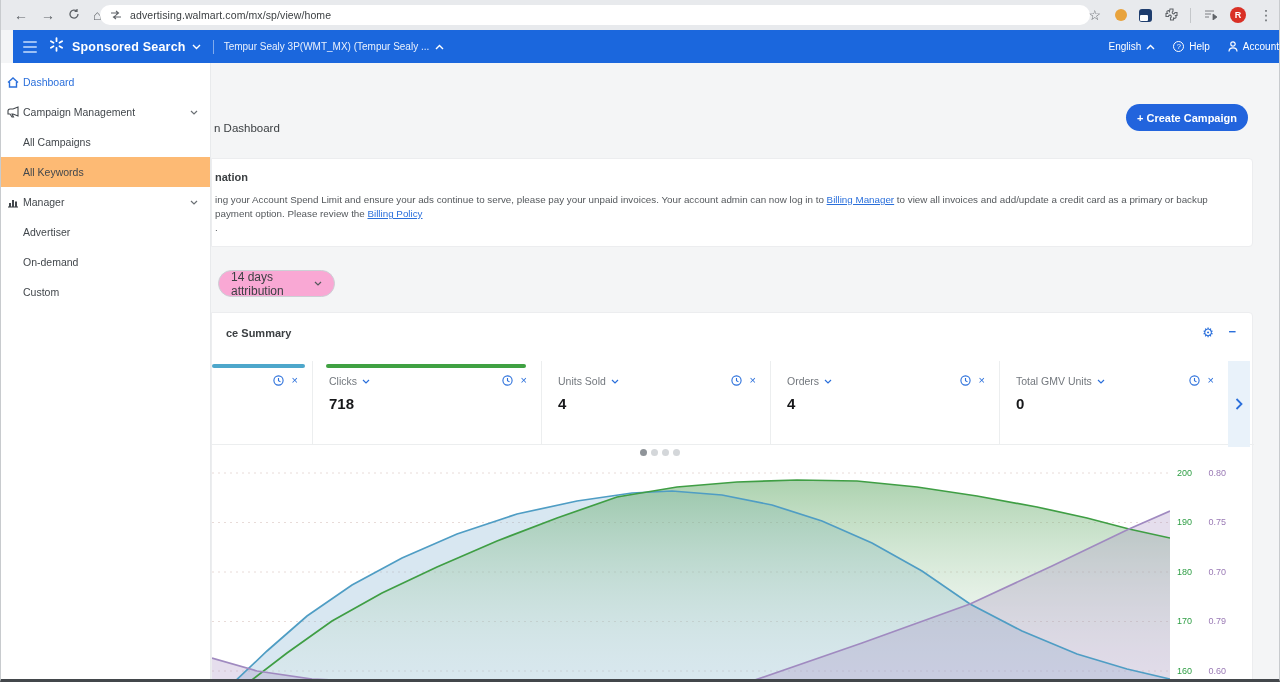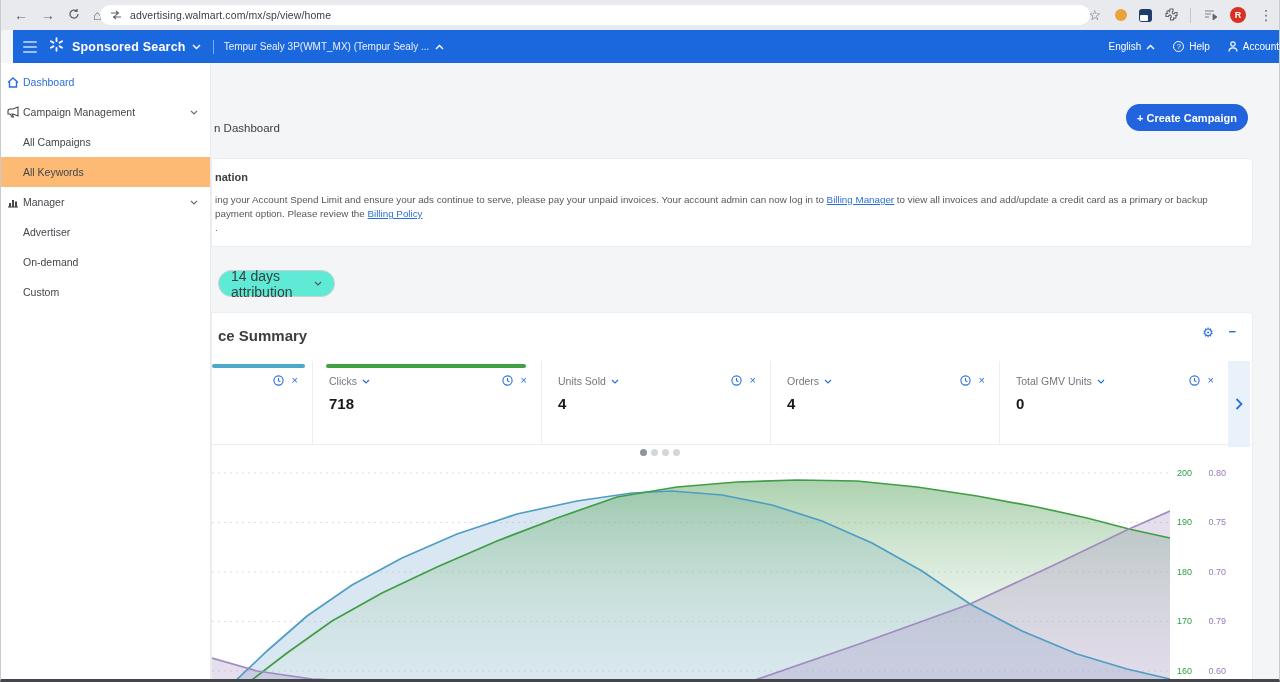--- a/index.html
+++ b/index.html
@@ -45,27 +45,27 @@
 
   
   #main { position:absolute; left:210px; top:63px; width:1070px; height:619px; }
   #page-title-frag { position:absolute; left:3px; top:59px; font-size:11.5px; color:#3c4043; }
   #create-campaign { position:absolute; left:915px; top:41px; width:122px; height:27px; background:#2264dd; color:#fff;
                      border:none; border-radius:14px; font-size:11px; font-weight:bold; font-family:inherit; cursor:pointer; }
   #notice-card { position:absolute; left:0; top:95px; width:1042px; height:89px; background:#fff; border:1px solid #ecedef; border-radius:0 4px 4px 0; }
   #notice-title { position:absolute; left:3px; top:12px; font-size:11px; font-weight:bold; color:#3c4043; }
   #notice-body { position:absolute; left:3px; top:34px; width:1030px; font-size:9.8px; color:#54585c; line-height:14px; }
   #notice-body a { color:#2a6fdb; text-decoration:underline; cursor:pointer; }
-  #attr-dropdown { position:absolute; left:7px; top:207px; width:117px; height:27px; background:#5eead4; border:1px solid #ccd0d5;
-                   border-radius:15px; font-size:14px; color:#3c4043; display:flex; align-items:center; padding:0 12px; cursor:pointer; }
+  #attr-dropdown { position:absolute; left:7px; top:207px; width:117px; height:27px; background:#f9a8d4; border:1px solid #ccd0d5;
+                   border-radius:15px; font-size:12px; color:#3c4043; display:flex; align-items:center; padding:0 12px; cursor:pointer; }
   #attr-dropdown .dd-caret { margin-left:auto; display:flex; }
 
   
   #perf-card { position:absolute; left:0; top:249px; width:1042px; height:370px; background:#fff; border:1px solid #ecedef; border-radius:0 4px 0 0; }
-  #perf-title-frag { position:absolute; left:6px; top:14px; font-size:15px; font-weight:bold; color:#3c4043; }
+  #perf-title-frag { position:absolute; left:14px; top:14px; font-size:11px; font-weight:bold; color:#3c4043; }
   #perf-gear { position:absolute; right:38px; top:12px; color:#2a6fdb; font-size:13px; cursor:pointer; }
   #perf-collapse { position:absolute; right:16px; top:11px; color:#2a6fdb; font-size:13px; font-weight:bold; cursor:pointer; }
 
   #metrics-row { position:absolute; left:0; top:48px; width:1042px; height:84px; border-bottom:1px solid #eceeef; }
   .m-card { position:absolute; top:0; height:84px; border-left:1px solid #eceeef; }
   .m-card.first { border-left:none; }
   .m-bar { position:absolute; top:3px; height:4px; border-radius:2px; }
   .m-label { position:absolute; left:16px; top:14px; font-size:10.5px; color:#73787e; display:flex; align-items:center; gap:5px; }
   .m-value { position:absolute; left:16px; top:34px; font-size:15px; font-weight:bold; color:#17181a; }
   .m-icons { position:absolute; right:14px; top:14px; display:flex; align-items:center; gap:8px; color:#2a6fdb; }

